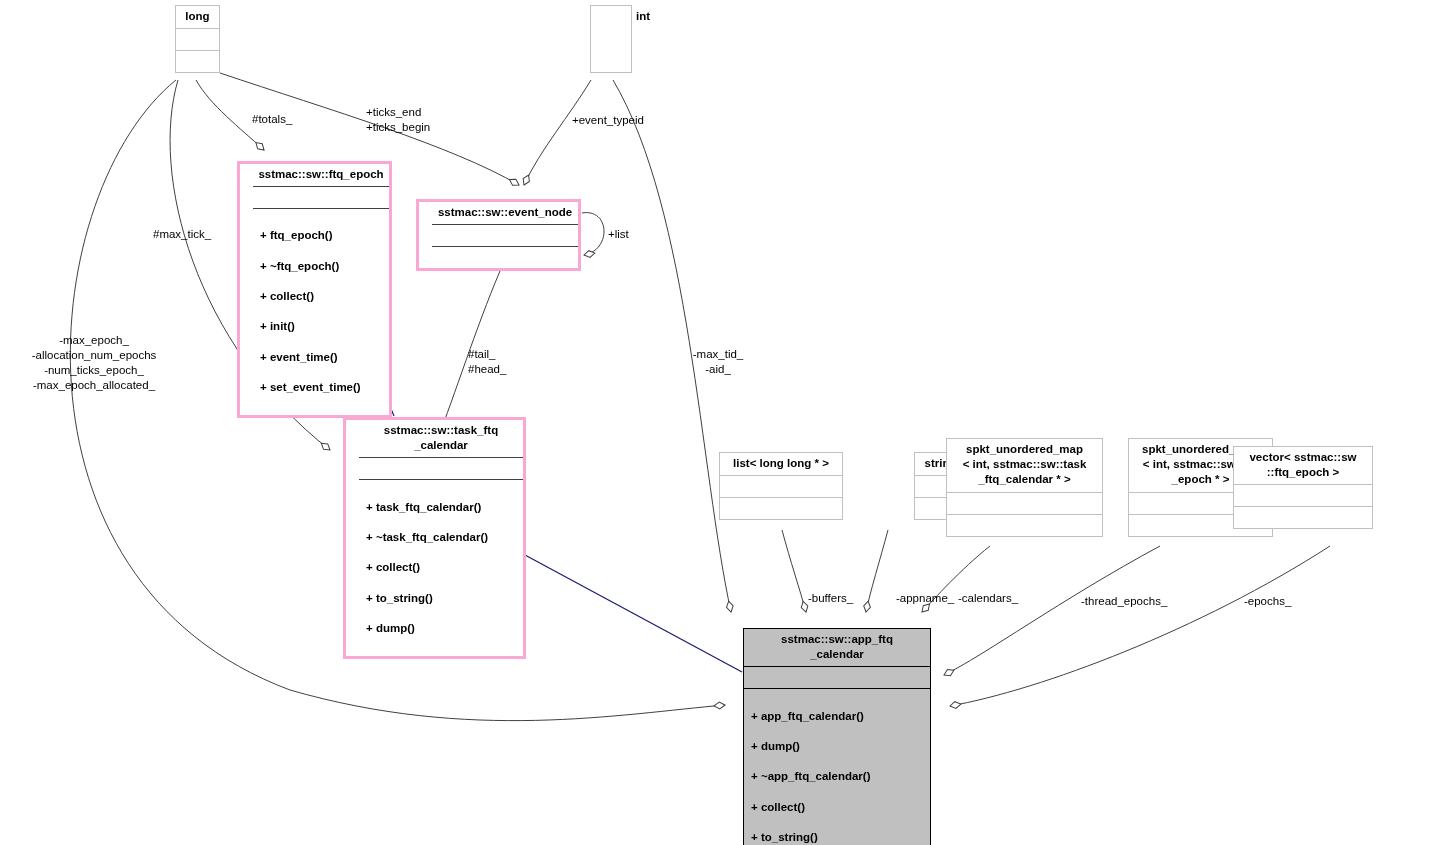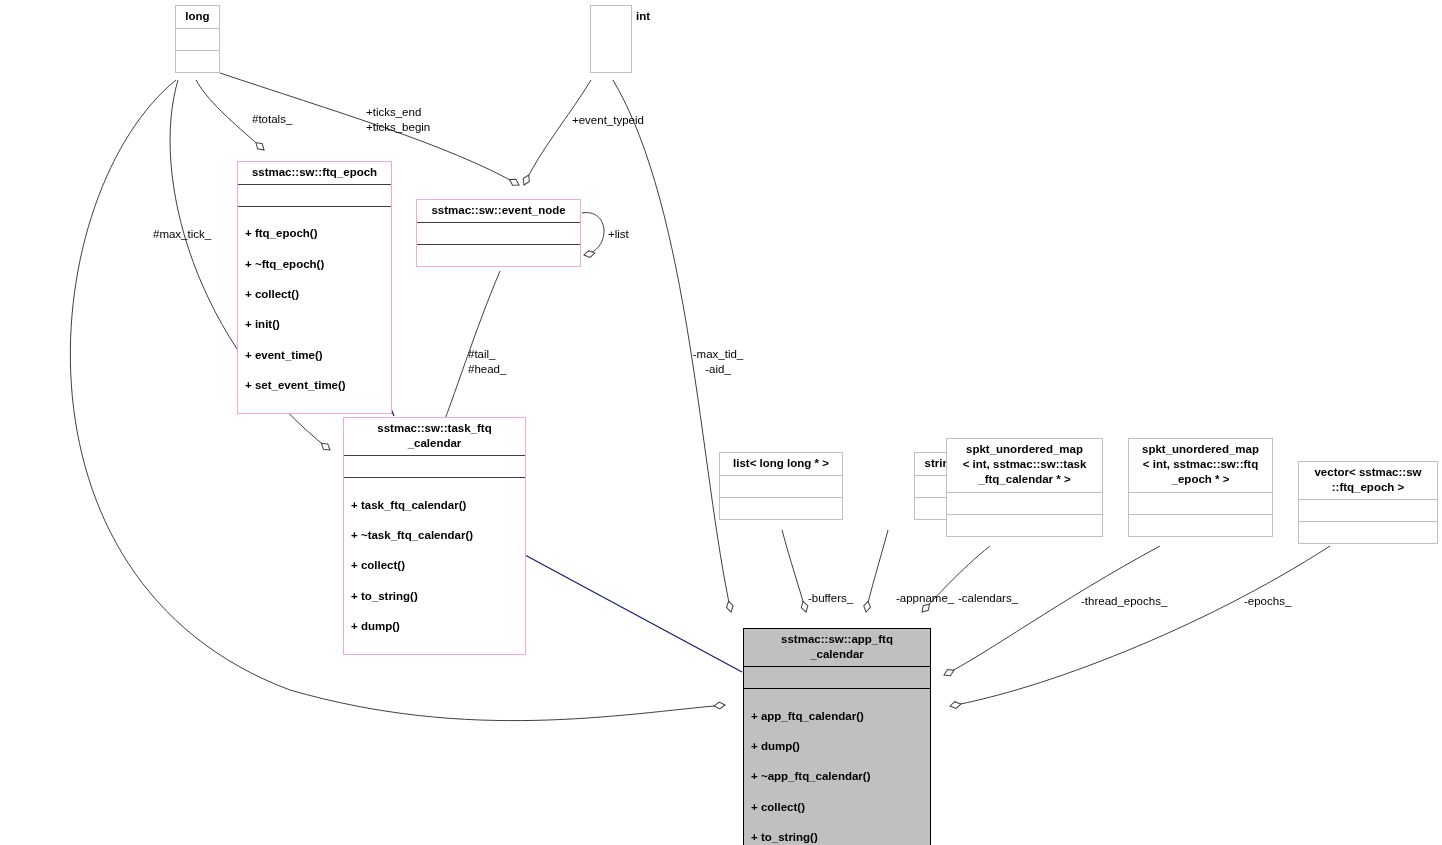--- a/index.html
+++ b/index.html
@@ -32,21 +32,22 @@
     line-height: 1.32;
     font-weight: bold;
   }
   .node.plain {
     border: 1px solid #c0c0c0;
   }
   .node.plain .sect {
     border-top: 1px solid #c0c0c0;
   }
   .node.strong {
-    border: 1px solid #f9a8d4;
+    border: 3px solid #f9a8d4;
+    padding-left: 13px;
   }
   .node.strong .sect {
     border-top: 1px solid #404040;
   }
   .node.filled {
     background: #c0c0c0;
     border: 1px solid #000000;
   }
   .node.filled .sect {
     border-top: 1px solid #000000;
@@ -192,21 +193,21 @@
   </div>
 
   <div class="node plain" style="left:1128px; top:438px; width:145px;">
     <div class="title">spkt_unordered_map
 &lt; int, sstmac::sw::ftq
 _epoch * &gt;</div>
     <div class="sect empty-a"></div>
     <div class="sect empty-b"></div>
   </div>
 
-  <div class="node plain" style="left:1298px; top:446px; width:140px;margin-top:15px;">
+  <div class="node plain" style="left:1233px; top:446px; width:140px;">
     <div class="title">vector&lt; sstmac::sw
 ::ftq_epoch &gt;</div>
     <div class="sect empty-a"></div>
     <div class="sect empty-b"></div>
   </div>
 
   <div class="node filled" style="left:743px; top:628px; width:188px;">
     <div class="title">sstmac::sw::app_ftq
 _calendar</div>
     <div class="sect empty-a"></div>
@@ -225,20 +226,24 @@
 
   <div class="edge-label el-left" style="left:252px; top:112px;">#totals_</div>
 
   <div class="edge-label el-left" style="left:366px; top:105px;">+ticks_end
 +ticks_begin</div>
 
   <div class="edge-label el-left" style="left:572px; top:113px;">+event_typeid</div>
 
   <div class="edge-label el-left" style="left:153px; top:227px;">#max_tick_</div>
 
+  <div class="edge-label el-center" style="left:14px; top:333px; width:160px;">-max_epoch_
+-allocation_num_epochs
+-num_ticks_epoch_
+-max_epoch_allocated_</div>
 
   <div class="edge-label el-left" style="left:608px; top:227px;">+list</div>
 
   <div class="edge-label el-left" style="left:468px; top:347px;">#tail_
 #head_</div>
 
   <div class="edge-label el-center" style="left:682px; top:347px; width:72px;">-max_tid_
 -aid_</div>
 
   <div class="edge-label el-left" style="left:808px; top:591px;">-buffers_</div>

